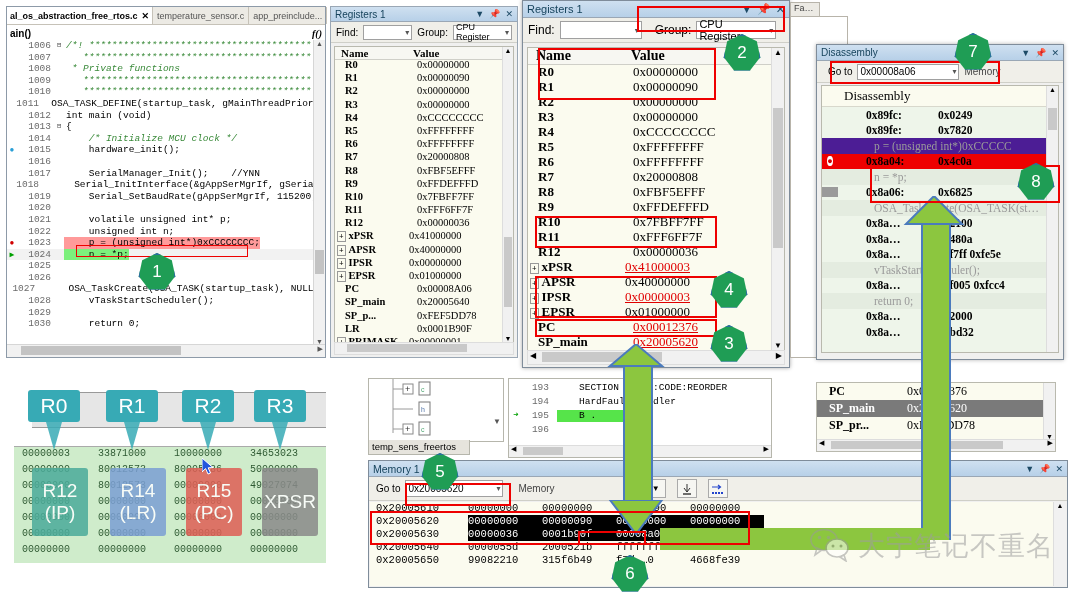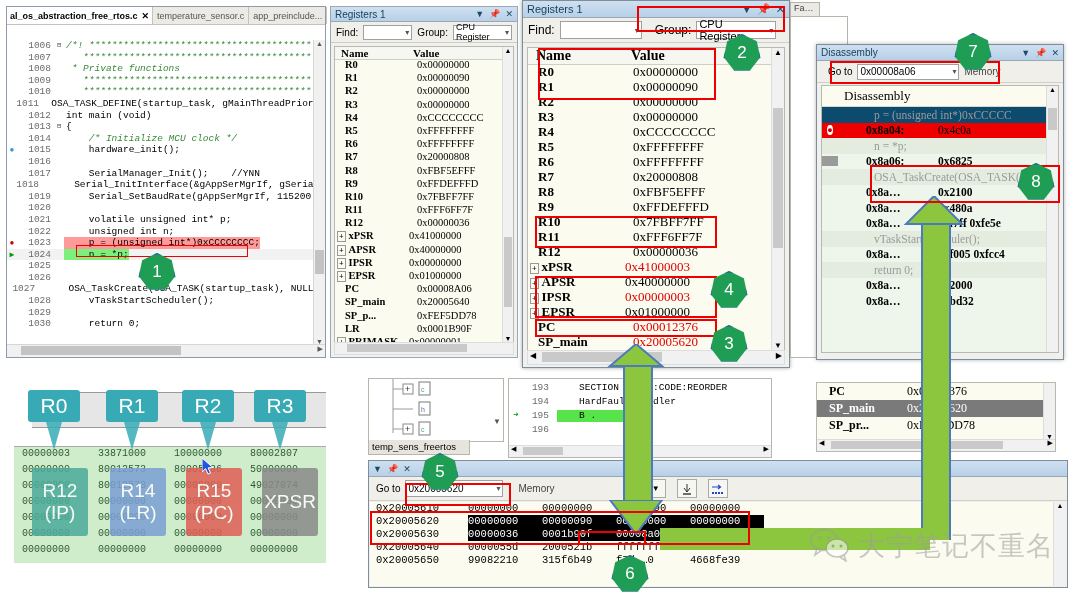--- a/index.html
+++ b/index.html
@@ -16,21 +16,21 @@
      display:flex;align-items:center;gap:5px;padding:0 5px;box-sizing:border-box;font-size:10px;}
   .combo{background:#fff;border:1px solid #a0a0a0;height:15px;display:flex;align-items:center;
      padding:0 2px;box-sizing:border-box;font-size:10px;}
   .combo .caret{margin-left:auto;color:#555;font-size:8px;padding-left:4px;}
   .listhdr{display:flex;background:#f7f7f2;border-bottom:1px solid #cfcfc8;font-weight:bold;}
   
   .regtbl{background:#fbfbef;font-family:"Liberation Serif",serif;}
   .regrow{display:flex;line-height:1.0;}
   .regrow .nm{font-weight:bold;}
   .regrow .vl{color:#000;}
-  .red{color:#e00000 !important;}
+  .red{color:#e00000 !important;text-decoration:underline;}
   
   .code{font-family:"Liberation Mono",monospace;font-size:9.5px;white-space:pre;line-height:11.6px;}
   .gut{color:#6b6b6b;}
   .cmt{color:#3a8a3a;font-style:italic;}
   
   .hl{position:absolute;border:2px solid #ee0000;box-sizing:border-box;pointer-events:none;}
   .badge{position:absolute;width:34px;height:34px;background:#1f9d55;color:#fff;
      display:flex;align-items:center;justify-content:center;font-size:17px;
      clip-path:polygon(50% 0%,89% 19%,98% 61%,71% 96%,29% 96%,2% 61%,11% 19%);
      border:2px solid #2b6ea0;font-family:"Liberation Sans",sans-serif;}
@@ -56,20 +56,24 @@
     </div>
     <div style="display:flex;align-items:center;padding:0 4px;border-right:1px solid #c6c2b8;color:#555;">
       <span>temperature_sensor.c</span>
     </div>
     <div style="display:flex;align-items:center;padding:0 4px;border-right:1px solid #c6c2b8;color:#555;">
       <span>app_preinclude...</span>
     </div>
     <div style="margin-left:auto;display:flex;align-items:center;padding:0 5px;font-size:8px;color:#2a5878;">▼</div>
   </div>
 
+  <div style="height:16px;background:#fff;border-bottom:1px solid #d8d5cd;display:flex;align-items:center;padding:0 3px;font-size:10px;font-weight:bold;">
+    <span>ain()</span>
+    <span style="margin-left:auto;font-family:'Liberation Serif',serif;font-style:italic;">f()</span>
+  </div>
 
   <div style="position:absolute;left:0;top:33px;right:0;bottom:12px;overflow:hidden;background:#fff;">
     <div id="code-lines" class="code"><div style="display: flex; height: 11.6px; align-items: center;"><span style="width: 10px; text-align: center; font-size: 8px;"></span><span class="gut" style="width: 34px; text-align: right; padding-right: 3px;">1006</span><span style="width: 10px; text-align: center; font-size: 7px; color: rgb(85, 85, 85);">⊟</span><span class="cmt" style="flex: 1 1 0%; padding-left: 2px;">/*! ***************************************</span></div><div style="display: flex; height: 11.6px; align-items: center;"><span style="width: 10px; text-align: center; font-size: 8px;"></span><span class="gut" style="width: 34px; text-align: right; padding-right: 3px;">1007</span><span style="width: 10px; text-align: center; font-size: 7px; color: rgb(85, 85, 85);"></span><span class="cmt" style="flex: 1 1 0%; padding-left: 2px;">   ****************************************</span></div><div style="display: flex; height: 11.6px; align-items: center;"><span style="width: 10px; text-align: center; font-size: 8px;"></span><span class="gut" style="width: 34px; text-align: right; padding-right: 3px;">1008</span><span style="width: 10px; text-align: center; font-size: 7px; color: rgb(85, 85, 85);"></span><span class="cmt" style="flex: 1 1 0%; padding-left: 2px;"> * Private functions</span></div><div style="display: flex; height: 11.6px; align-items: center;"><span style="width: 10px; text-align: center; font-size: 8px;"></span><span class="gut" style="width: 34px; text-align: right; padding-right: 3px;">1009</span><span style="width: 10px; text-align: center; font-size: 7px; color: rgb(85, 85, 85);"></span><span class="cmt" style="flex: 1 1 0%; padding-left: 2px;">   ****************************************</span></div><div style="display: flex; height: 11.6px; align-items: center;"><span style="width: 10px; text-align: center; font-size: 8px;"></span><span class="gut" style="width: 34px; text-align: right; padding-right: 3px;">1010</span><span style="width: 10px; text-align: center; font-size: 7px; color: rgb(85, 85, 85);"></span><span class="cmt" style="flex: 1 1 0%; padding-left: 2px;">   ****************************************</span></div><div style="display: flex; height: 11.6px; align-items: center;"><span style="width: 10px; text-align: center; font-size: 8px;"></span><span class="gut" style="width: 34px; text-align: right; padding-right: 3px;">1011</span><span style="width: 10px; text-align: center; font-size: 7px; color: rgb(85, 85, 85);"></span><span style="flex: 1 1 0%; padding-left: 2px;">OSA_TASK_DEFINE(startup_task, gMainThreadPriorit</span></div><div style="display: flex; height: 11.6px; align-items: center;"><span style="width: 10px; text-align: center; font-size: 8px;"></span><span class="gut" style="width: 34px; text-align: right; padding-right: 3px;">1012</span><span style="width: 10px; text-align: center; font-size: 7px; color: rgb(85, 85, 85);"></span><span style="flex: 1 1 0%; padding-left: 2px;">int main (void)</span></div><div style="display: flex; height: 11.6px; align-items: center;"><span style="width: 10px; text-align: center; font-size: 8px;"></span><span class="gut" style="width: 34px; text-align: right; padding-right: 3px;">1013</span><span style="width: 10px; text-align: center; font-size: 7px; color: rgb(85, 85, 85);">⊟</span><span style="flex: 1 1 0%; padding-left: 2px;">{</span></div><div style="display: flex; height: 11.6px; align-items: center;"><span style="width: 10px; text-align: center; font-size: 8px;"></span><span class="gut" style="width: 34px; text-align: right; padding-right: 3px;">1014</span><span style="width: 10px; text-align: center; font-size: 7px; color: rgb(85, 85, 85);"></span><span class="cmt" style="flex: 1 1 0%; padding-left: 2px;">    /* Initialize MCU clock */</span></div><div style="display: flex; height: 11.6px; align-items: center;"><span style="width: 10px; text-align: center; font-size: 8px;"><span style="color:#2a9fd6;">●</span></span><span class="gut" style="width: 34px; text-align: right; padding-right: 3px;">1015</span><span style="width: 10px; text-align: center; font-size: 7px; color: rgb(85, 85, 85);"></span><span style="flex: 1 1 0%; padding-left: 2px;">    hardware_init();</span></div><div style="display: flex; height: 11.6px; align-items: center;"><span style="width: 10px; text-align: center; font-size: 8px;"></span><span class="gut" style="width: 34px; text-align: right; padding-right: 3px;">1016</span><span style="width: 10px; text-align: center; font-size: 7px; color: rgb(85, 85, 85);"></span><span style="flex: 1 1 0%; padding-left: 2px;"></span></div><div style="display: flex; height: 11.6px; align-items: center;"><span style="width: 10px; text-align: center; font-size: 8px;"></span><span class="gut" style="width: 34px; text-align: right; padding-right: 3px;">1017</span><span style="width: 10px; text-align: center; font-size: 7px; color: rgb(85, 85, 85);"></span><span style="flex: 1 1 0%; padding-left: 2px;">    SerialManager_Init();    //YNN</span></div><div style="display: flex; height: 11.6px; align-items: center;"><span style="width: 10px; text-align: center; font-size: 8px;"></span><span class="gut" style="width: 34px; text-align: right; padding-right: 3px;">1018</span><span style="width: 10px; text-align: center; font-size: 7px; color: rgb(85, 85, 85);"></span><span style="flex: 1 1 0%; padding-left: 2px;">    Serial_InitInterface(&amp;gAppSerMgrIf, gSerialM</span></div><div style="display: flex; height: 11.6px; align-items: center;"><span style="width: 10px; text-align: center; font-size: 8px;"></span><span class="gut" style="width: 34px; text-align: right; padding-right: 3px;">1019</span><span style="width: 10px; text-align: center; font-size: 7px; color: rgb(85, 85, 85);"></span><span style="flex: 1 1 0%; padding-left: 2px;">    Serial_SetBaudRate(gAppSerMgrIf, 115200);</span></div><div style="display: flex; height: 11.6px; align-items: center;"><span style="width: 10px; text-align: center; font-size: 8px;"></span><span class="gut" style="width: 34px; text-align: right; padding-right: 3px;">1020</span><span style="width: 10px; text-align: center; font-size: 7px; color: rgb(85, 85, 85);"></span><span style="flex: 1 1 0%; padding-left: 2px;"></span></div><div style="display: flex; height: 11.6px; align-items: center;"><span style="width: 10px; text-align: center; font-size: 8px;"></span><span class="gut" style="width: 34px; text-align: right; padding-right: 3px;">1021</span><span style="width: 10px; text-align: center; font-size: 7px; color: rgb(85, 85, 85);"></span><span style="flex: 1 1 0%; padding-left: 2px;">    volatile unsigned int* p;</span></div><div style="display: flex; height: 11.6px; align-items: center;"><span style="width: 10px; text-align: center; font-size: 8px;"></span><span class="gut" style="width: 34px; text-align: right; padding-right: 3px;">1022</span><span style="width: 10px; text-align: center; font-size: 7px; color: rgb(85, 85, 85);"></span><span style="flex: 1 1 0%; padding-left: 2px;">    unsigned int n;</span></div><div style="display: flex; height: 11.6px; align-items: center; background: transparent;"><span style="width: 10px; text-align: center; font-size: 8px;"><span style="color:#d00000;">●</span></span><span class="gut" style="width: 34px; text-align: right; padding-right: 3px;">1023</span><span style="width: 10px; text-align: center; font-size: 7px; color: rgb(85, 85, 85);"></span><span style="flex: 0 0 auto; padding-left: 2px; background: rgb(255, 154, 154); display: inline-block;">    p = (unsigned int*)0xCCCCCCCC;</span></div><div style="display: flex; height: 11.6px; align-items: center; background: rgb(242, 242, 242);"><span style="width: 10px; text-align: center; font-size: 8px;"><span style="color:#00a000;">▶</span></span><span class="gut" style="width: 34px; text-align: right; padding-right: 3px;">1024</span><span style="width: 10px; text-align: center; font-size: 7px; color: rgb(85, 85, 85);"></span><span style="flex: 0 0 auto; padding-left: 2px; background: rgb(124, 240, 124); display: inline-block;">    n = *p;</span></div><div style="display: flex; height: 11.6px; align-items: center;"><span style="width: 10px; text-align: center; font-size: 8px;"></span><span class="gut" style="width: 34px; text-align: right; padding-right: 3px;">1025</span><span style="width: 10px; text-align: center; font-size: 7px; color: rgb(85, 85, 85);"></span><span style="flex: 1 1 0%; padding-left: 2px;"></span></div><div style="display: flex; height: 11.6px; align-items: center;"><span style="width: 10px; text-align: center; font-size: 8px;"></span><span class="gut" style="width: 34px; text-align: right; padding-right: 3px;">1026</span><span style="width: 10px; text-align: center; font-size: 7px; color: rgb(85, 85, 85);"></span><span style="flex: 1 1 0%; padding-left: 2px;"></span></div><div style="display: flex; height: 11.6px; align-items: center;"><span style="width: 10px; text-align: center; font-size: 8px;"></span><span class="gut" style="width: 34px; text-align: right; padding-right: 3px;">1027</span><span style="width: 10px; text-align: center; font-size: 7px; color: rgb(85, 85, 85);"></span><span style="flex: 1 1 0%; padding-left: 2px;">    OSA_TaskCreate(OSA_TASK(startup_task), NULL);</span></div><div style="display: flex; height: 11.6px; align-items: center;"><span style="width: 10px; text-align: center; font-size: 8px;"></span><span class="gut" style="width: 34px; text-align: right; padding-right: 3px;">1028</span><span style="width: 10px; text-align: center; font-size: 7px; color: rgb(85, 85, 85);"></span><span style="flex: 1 1 0%; padding-left: 2px;">    vTaskStartScheduler();</span></div><div style="display: flex; height: 11.6px; align-items: center;"><span style="width: 10px; text-align: center; font-size: 8px;"></span><span class="gut" style="width: 34px; text-align: right; padding-right: 3px;">1029</span><span style="width: 10px; text-align: center; font-size: 7px; color: rgb(85, 85, 85);"></span><span style="flex: 1 1 0%; padding-left: 2px;"></span></div><div style="display: flex; height: 11.6px; align-items: center;"><span style="width: 10px; text-align: center; font-size: 8px;"></span><span class="gut" style="width: 34px; text-align: right; padding-right: 3px;">1030</span><span style="width: 10px; text-align: center; font-size: 7px; color: rgb(85, 85, 85);"></span><span style="flex: 1 1 0%; padding-left: 2px;">    return 0;</span></div></div>
 
     <div style="position:absolute;right:0;top:0;width:11px;bottom:0;background:#f1f1f1;border-left:1px solid #d6d6d6;">
       <div style="text-align:center;font-size:7px;color:#555;">▲</div>
       <div style="position:absolute;top:210px;left:1px;width:9px;height:24px;background:#c3c3c3;"></div>
       <div style="position:absolute;bottom:0;width:11px;text-align:center;font-size:7px;color:#555;">▼</div>
     </div>
   </div>
@@ -346,29 +350,39 @@
     <span style="margin-left:6px;">Go to</span>
     <span class="combo" style="width:102px;height:16px;">
       <span>0x00008a06</span>
       <span class="caret">▾</span>
     </span>
     <span style="color:#444;">Memory</span>
   </div>
   <div style="position:absolute;left:4px;top:40px;right:4px;bottom:6px;background:#eef5ea;border:1px solid #b9b9ae;overflow:hidden;">
     <div style="font-family:'Liberation Serif',serif;font-size:13px;padding:2px 0 2px 22px;background:#fbfbef;border-bottom:1px solid #d8d8cc;">Disassembly</div>
     <div id="dis-lines" style="font-family:'Liberation Serif',serif;font-size:11.5px;">
-        <div style="display: flex; height: 15.5px; align-items: center; white-space: nowrap; overflow: hidden; background: #0c4a6e;">
+        <div style="display: flex; height: 15.5px; align-items: center; white-space: nowrap; overflow: hidden;">
+          <span style="width: 16px; text-align: center; font-size: 9px;"></span>
+          <span style="width: 72px; padding-left: 28px; font-weight: bold;">0x89fc:</span>
+          <span style="font-weight: bold; color: rgb(0, 0, 0);">0x0249</span>
+        </div>
+        <div style="display: flex; height: 15.5px; align-items: center; white-space: nowrap; overflow: hidden;">
+          <span style="width: 16px; text-align: center; font-size: 9px;"></span>
+          <span style="width: 72px; padding-left: 28px; font-weight: bold;">0x89fe:</span>
+          <span style="font-weight: bold; color: rgb(0, 0, 0);">0x7820</span>
+        </div>
+        <div style="display: flex; height: 15.5px; align-items: center; white-space: nowrap; overflow: hidden; background: #4c1d95;">
           <span style="width: 16px; text-align: center; font-size: 9px;"></span>
           <span style="width: 0px; padding-left: 8px; font-weight: bold;"></span>
           <span style="font-weight: normal; color: rgb(154, 154, 154); padding-left: 28px;">p = (unsigned int*)0xCCCCC</span>
         </div>
         <div style="display: flex; height: 15.5px; align-items: center; white-space: nowrap; overflow: hidden; background: rgb(238, 0, 0);">
           <span style="width: 16px; text-align: center; font-size: 9px;"><span style="color:#d00000;background:#fff;border-radius:50%;">●</span></span>
           <span style="width: 72px; padding-left: 28px; font-weight: bold; color: rgb(0, 0, 0);">0x8a04:</span>
-          <span style="font-weight: normal; color: rgb(0, 0, 0); text-align: right;">0x4c0a</span>
+          <span style="font-weight: bold; color: rgb(0, 0, 0); text-align: right;">0x4c0a</span>
         </div>
         <div style="display: flex; height: 15.5px; align-items: center; white-space: nowrap; overflow: hidden; background: rgb(228, 236, 224);">
           <span style="width: 16px; text-align: center; font-size: 9px;"></span>
           <span style="width: 0px; padding-left: 8px; font-weight: bold;"></span>
           <span style="font-weight: normal; color: rgb(154, 154, 154); padding-left: 28px;">n = *p;</span>
         </div>
         <div style="display: flex; height: 15.5px; align-items: center; white-space: nowrap; overflow: hidden;">
           <span style="width: 16px; text-align: center; font-size: 9px; background: rgb(154, 154, 154);">&nbsp;</span>
           <span style="width: 72px; padding-left: 28px; font-weight: bold;">0x8a06:</span>
           <span style="font-weight: bold; color: rgb(0, 0, 0);">0x6825</span>
@@ -426,21 +440,21 @@
   </div>
 </div>
 
 <div class="memdiag">
   <div style="position:absolute;left:0;top:60px;width:312px;height:116px;background:#cfeccb;border-top:1px solid #aaa;"></div>
   <div style="position:absolute;left:18px;top:6px;width:294px;height:34px;background:#e6e6e6;border-top:1px solid #999;border-bottom:1px solid #999;"></div>
   <div id="diagram-grid">
       <div class="memcell" style="left: 8px; top: 62px;">00000003</div>
       <div class="memcell" style="left: 84px; top: 62px;">33871000</div>
       <div class="memcell" style="left: 160px; top: 62px;">10000000</div>
-      <div class="memcell" style="left: 236px; top: 62px;">80002807</div>
+      <div class="memcell" style="left: 236px; top: 62px;">34653023</div>
       <div class="memcell" style="left: 8px; top: 78px;">00000000</div>
       <div class="memcell" style="left: 84px; top: 78px;">80012573</div>
       <div class="memcell" style="left: 160px; top: 78px;">80005086</div>
       <div class="memcell" style="left: 236px; top: 78px;">50000000</div>
       <div class="memcell" style="left: 8px; top: 94px;">00000000</div>
       <div class="memcell" style="left: 84px; top: 94px;">80012573</div>
       <div class="memcell" style="left: 160px; top: 94px;">00000000</div>
       <div class="memcell" style="left: 236px; top: 94px;">49027074</div>
       <div class="memcell" style="left: 8px; top: 110px;">00000000</div>
       <div class="memcell" style="left: 84px; top: 110px;">00000000</div>
@@ -542,20 +556,21 @@
   </div>
   <div style="position:absolute;left:0;right:0;bottom:0;height:11px;background:#f1f1f1;border-top:1px solid #ddd;">
     <div style="position:absolute;left:2px;top:-1px;font-size:7px;">◀</div>
     <div style="position:absolute;left:14px;top:1px;width:172px;height:8px;background:#c9c9c9;"></div>
     <div style="position:absolute;right:2px;top:-1px;font-size:7px;">▶</div>
   </div>
 </div>
 
 <div class="panel" style="left:368px;top:460px;width:700px;height:128px;border-color:#7f8c9a;">
   <div class="panel-title" style="height:16px;font-size:10.5px;">
+    <span class="ttl">Memory 1</span>
     <span class="winbtns">
       <span>▼</span>
       <span>📌</span>
       <span>✕</span>
     </span>
   </div>
   <div class="toolbar" style="height:24px;">
     <span style="margin-left:2px;">Go to</span>
     <span class="combo" style="width:98px;height:17px;">
       <span>0x20005620</span>

